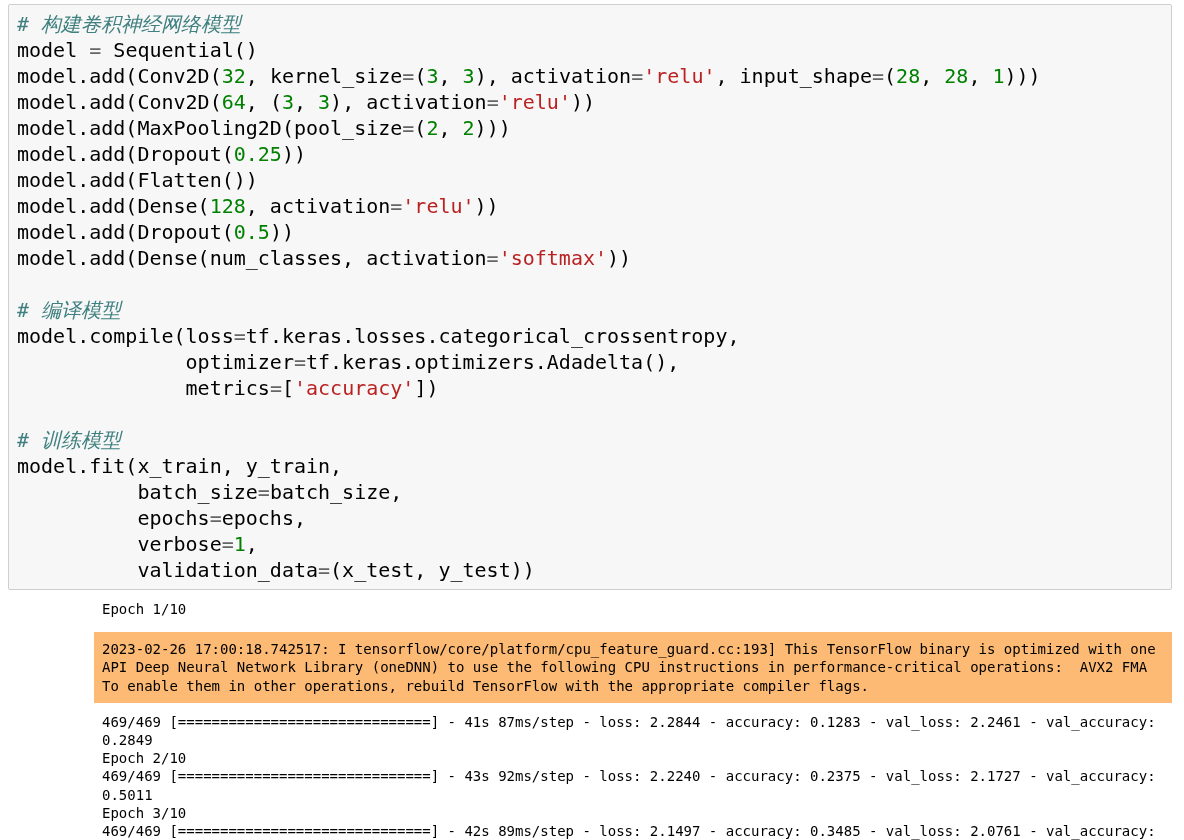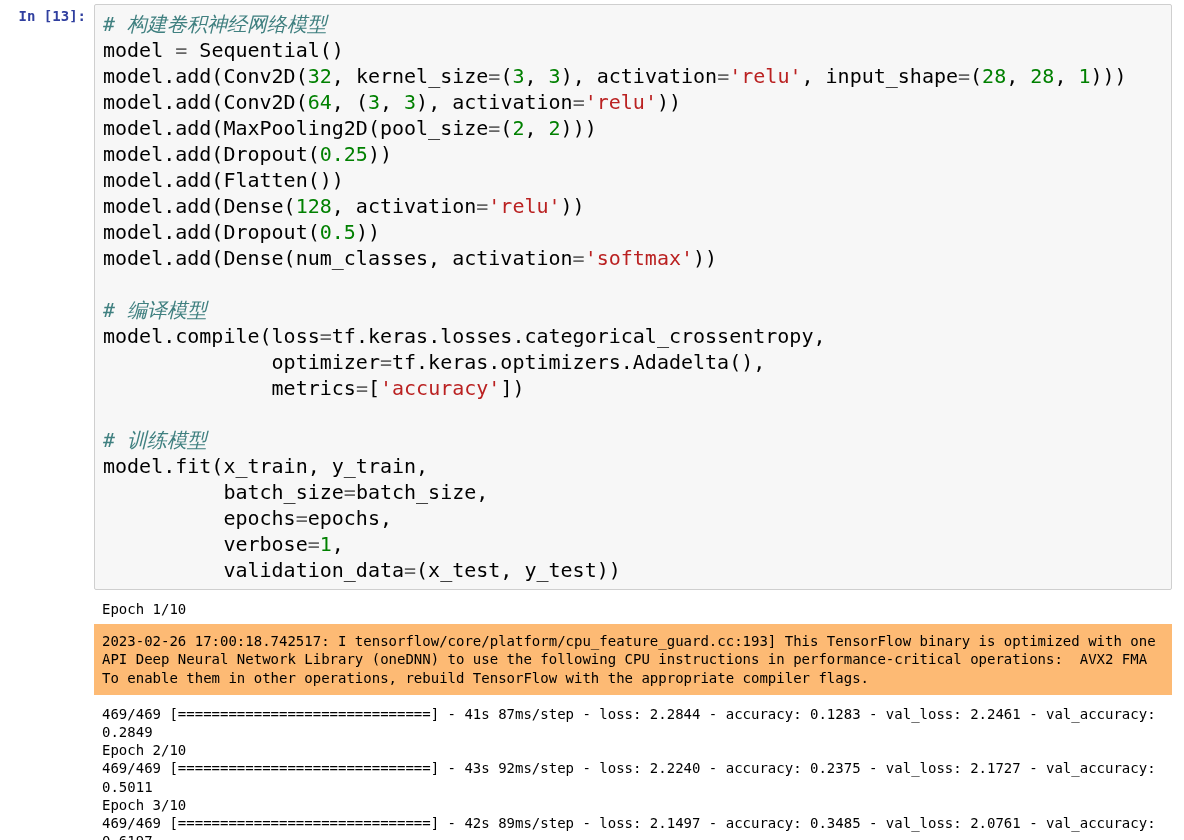--- a/index.html
+++ b/index.html
@@ -34,21 +34,21 @@
       background: #f7f7f7;
       padding: 6px 8px;
       font-family: monospace;
       font-size: 20px;
       white-space: pre;
       overflow: hidden;
       line-height: 1.3;
     }
     .output-area {
       margin-left: 86px;
-      padding: 6px 0 6px 8px;
+      padding: 6px 0 14px 8px;
       font-family: monospace;
       font-size: 14px;
       white-space: pre-wrap;
       line-height: 1.3;
       word-break: break-all;
     }
     .stderr {
       margin-left: 86px;
       padding: 8px;
       background: #fdba74;
@@ -64,21 +64,20 @@
     .n { color: #000; }
     .p { color: #000; }
     .mi { color: #008000; }
     .mf { color: #008000; }
     .s1 { color: #BA2121; }
   </style>
 </head>
 <body>
 
 <div class="cell">
-  <div class="prompt">In [13]:</div>
   <div class="input-area"><span class="c"># 构建卷积神经网络模型</span>
 <span class="n">model </span><span class="o">= </span><span class="n">Sequential()</span>
 <span class="n">model.add(Conv2D(</span><span class="mi">32</span><span class="n">, kernel_size</span><span class="o">=</span><span class="p">(</span><span class="mi">3</span><span class="p">, </span><span class="mi">3</span><span class="n">), activation</span><span class="o">=</span><span class="s1">'relu'</span><span class="n">, input_shape</span><span class="o">=</span><span class="p">(</span><span class="mi">28</span><span class="p">, </span><span class="mi">28</span><span class="p">, </span><span class="mi">1</span><span class="p">)))</span>
 <span class="n">model.add(Conv2D(</span><span class="mi">64</span><span class="p">, (</span><span class="mi">3</span><span class="p">, </span><span class="mi">3</span><span class="n">), activation</span><span class="o">=</span><span class="s1">'relu'</span><span class="p">))</span>
 <span class="n">model.add(MaxPooling2D(pool_size</span><span class="o">=</span><span class="p">(</span><span class="mi">2</span><span class="p">, </span><span class="mi">2</span><span class="p">)))</span>
 <span class="n">model.add(Dropout(</span><span class="mf">0.25</span><span class="p">))</span>
 <span class="n">model.add(Flatten())</span>
 <span class="n">model.add(Dense(</span><span class="mi">128</span><span class="n">, activation</span><span class="o">=</span><span class="s1">'relu'</span><span class="p">))</span>
 <span class="n">model.add(Dropout(</span><span class="mf">0.5</span><span class="p">))</span>
 <span class="n">model.add(Dense(num_classes, activation</span><span class="o">=</span><span class="s1">'softmax'</span><span class="p">))</span>

